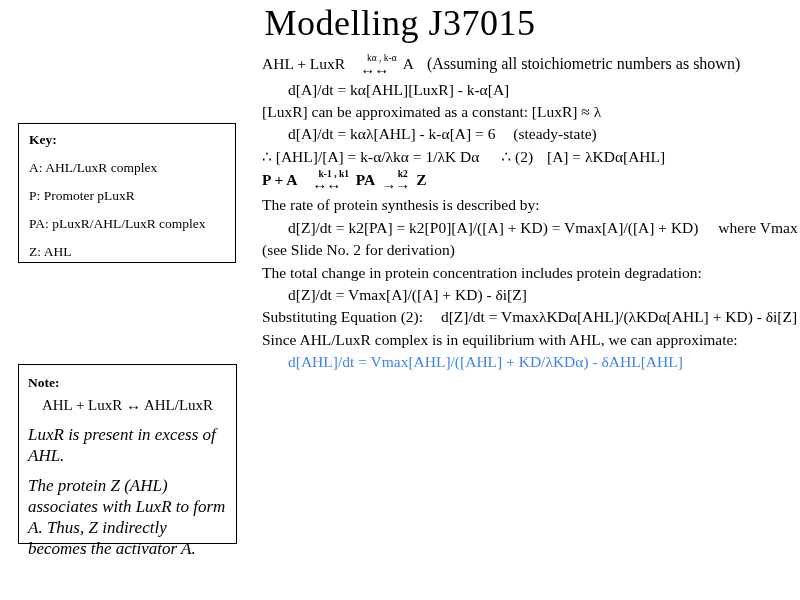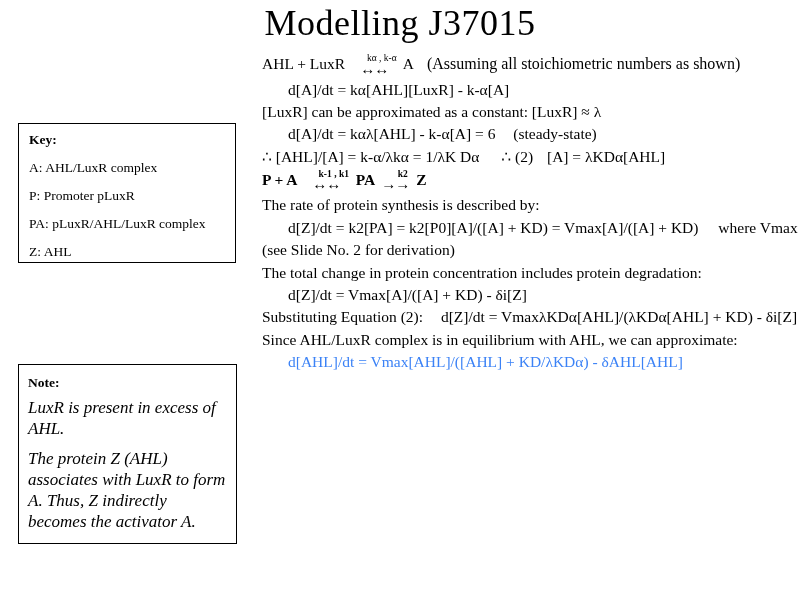--- a/index.html
+++ b/index.html
@@ -72,20 +72,21 @@
   <div class="keybox">
     <div class="line kw">Key:</div>
     <div class="line">A: AHL/LuxR complex</div>
     <div class="line">P: Promoter pLuxR</div>
     <div class="line">PA: pLuxR/AHL/LuxR complex</div>
     <div class="line">Z: AHL</div>
   </div>
 
   <div class="notebox">
     <div class="nhead">Note:</div>
+    <div class="neq">AHL + LuxR ↔ AHL/LuxR</div>
     <div class="ntext">LuxR is present in excess of AHL.</div>
     <div class="ntext">The protein Z (AHL) associates with LuxR to form A. Thus, Z indirectly becomes the activator A.</div>
   </div>
 
   <div class="rc">
 
     <div class="row txt" style="white-space:nowrap;">
       <span>AHL + LuxR</span>
       <span class="arrowbox">
         <span class="lbl">kα , k-α</span>

